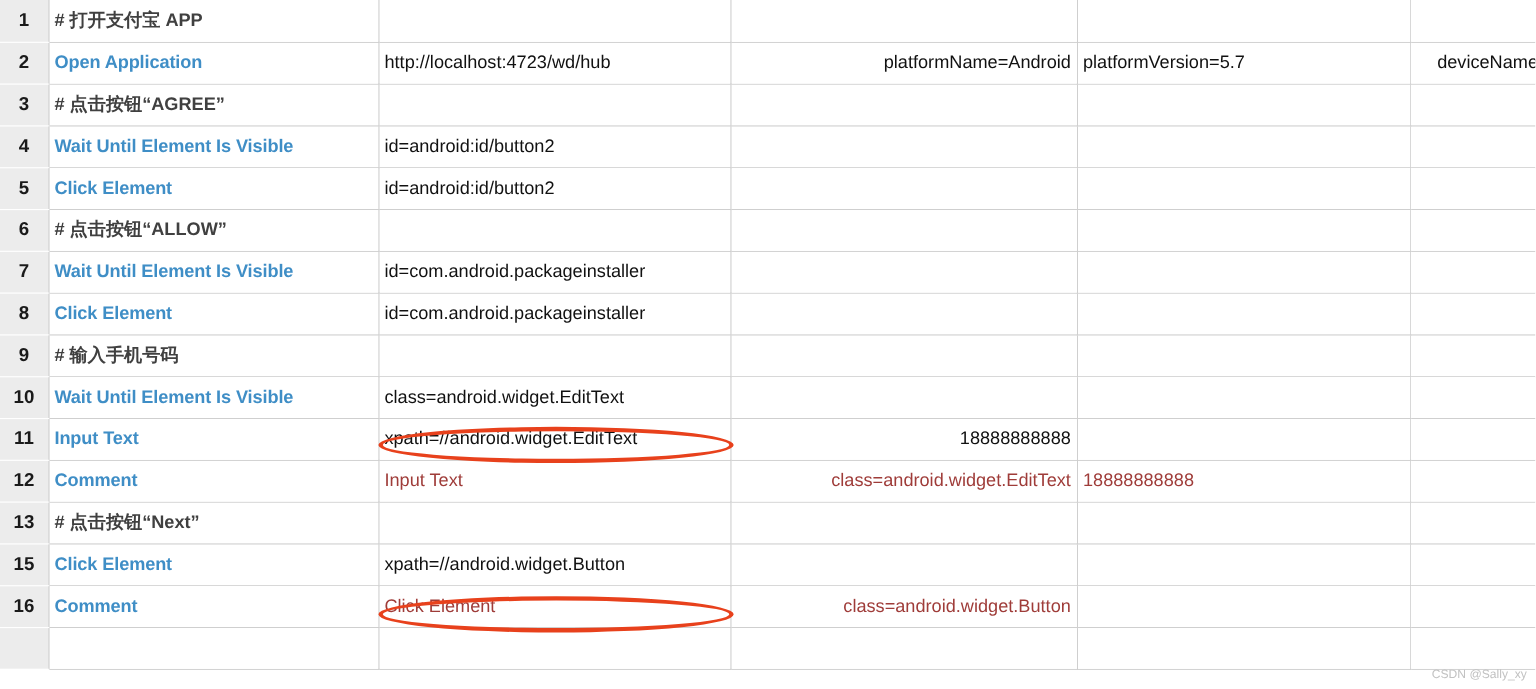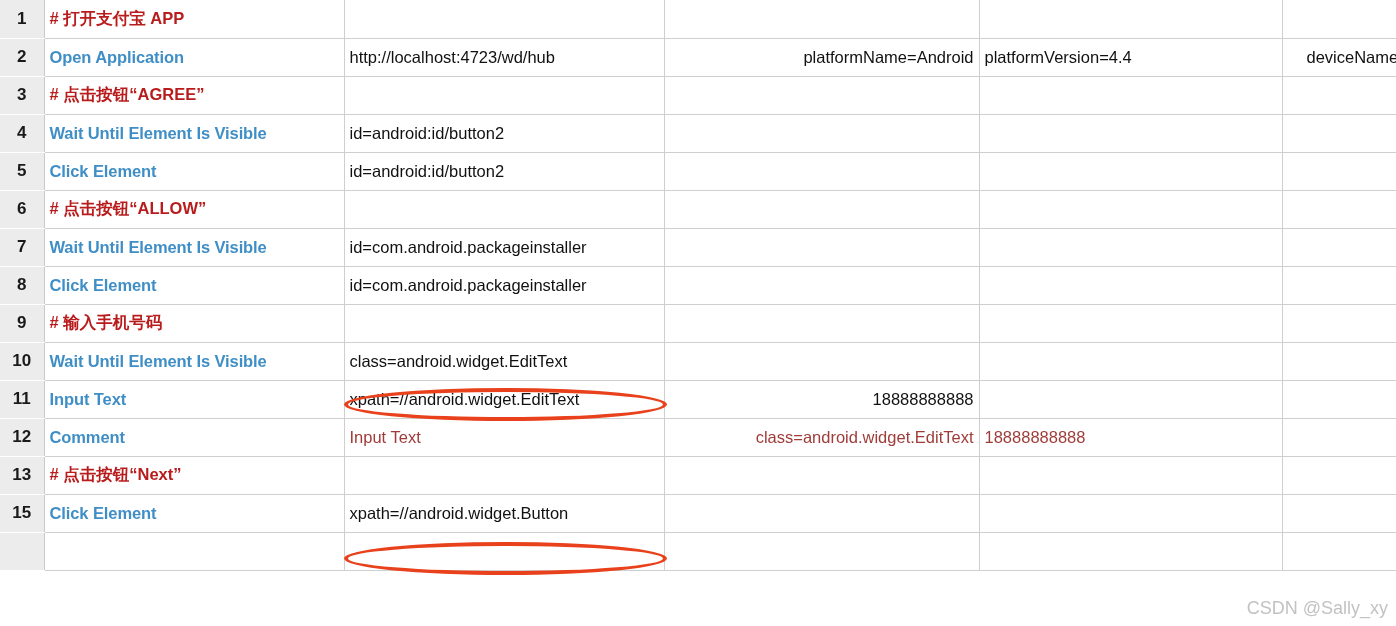--- a/index.html
+++ b/index.html
@@ -55,21 +55,21 @@
 
   
   td.col-a { width: 300px; min-width: 300px; max-width: 300px; }
   td.col-b { width: 320px; min-width: 320px; max-width: 320px; }
   td.col-c { width: 315px; min-width: 315px; max-width: 315px; text-align: right; }
   td.col-d { width: 303px; min-width: 303px; max-width: 303px; }
   td.col-e { width: 114px; min-width: 114px; max-width: 114px; border-right: none; padding-left: 24px; }
 
   
   .kw       { color: #3f8ec6; font-weight: bold; letter-spacing: -0.1px; }
-  .comment  { color: #b91c1c; font-weight: bold; text-align: center; }
+  .comment  { color: #404040; font-weight: bold; text-align: center; }
   .cmtplain { color: #9f3c39; font-weight: normal; }
   .plain    { color: #111111; }
 
   
   .fill-white { background: #ffffff; }
   .fill-light { background: #f6f6f6; }
   .fill-grey  { background: #c9c9c9; }
   .fill-vlight{ background: #f7f7f7; }
 
   
@@ -91,21 +91,21 @@
     top: 542px;
     width: 323px;
     height: 33px;
   }
 
   
   #watermark {
     position: absolute;
     right: 8px;
     bottom: 7px;
-    font-size: 18px;
+    font-size: 11px;
     color: #c2c2c2;
     font-family: "Liberation Sans", sans-serif;
     white-space: nowrap;
   }
 </style>
 </head>
 <body>
 
 <div id="app">
 
@@ -117,21 +117,21 @@
           <td class="cell col-b fill-white"><span class="plain"></span></td>
           <td class="cell col-c fill-white"><span class="plain"></span></td>
           <td class="cell col-d fill-white"><span class="plain"></span></td>
           <td class="cell col-e fill-white"><span class="plain"></span></td>
         </tr>
         <tr class="sheetrow">
           <td class="rowhdr">2</td>
           <td class="cell col-a fill-light"><span class="kw">Open Application</span></td>
           <td class="cell col-b fill-light"><span class="plain">http://localhost:4723/wd/hub</span></td>
           <td class="cell col-c fill-light"><span class="plain">platformName=Android</span></td>
-          <td class="cell col-d fill-light"><span class="plain">platformVersion=4.4</span></td>
+          <td class="cell col-d fill-light"><span class="plain">platformVersion=5.7</span></td>
           <td class="cell col-e fill-light"><span class="plain">deviceName=</span></td>
         </tr>
         <tr class="sheetrow">
           <td class="rowhdr">3</td>
           <td class="cell col-a fill-white"><span class="comment"># 点击按钮“AGREE”</span></td>
           <td class="cell col-b fill-white"><span class="plain"></span></td>
           <td class="cell col-c fill-white"><span class="plain"></span></td>
           <td class="cell col-d fill-white"><span class="plain"></span></td>
           <td class="cell col-e fill-white"><span class="plain"></span></td>
         </tr>
@@ -217,20 +217,28 @@
         </tr>
         <tr class="sheetrow">
           <td class="rowhdr">15</td>
           <td class="cell col-a fill-white"><span class="kw">Click Element</span></td>
           <td class="cell col-b fill-white"><span class="plain">xpath=//android.widget.Button</span></td>
           <td class="cell col-c fill-grey"><span class="plain"></span></td>
           <td class="cell col-d fill-grey"><span class="plain"></span></td>
           <td class="cell col-e fill-grey"><span class="plain"></span></td>
         </tr>
         <tr class="sheetrow">
+          <td class="rowhdr">16</td>
+          <td class="cell col-a fill-white"><span class="kw">Comment</span></td>
+          <td class="cell col-b fill-vlight"><span class="cmtplain">Click Element</span></td>
+          <td class="cell col-c fill-vlight"><span class="cmtplain">class=android.widget.Button</span></td>
+          <td class="cell col-d fill-vlight"><span class="plain"></span></td>
+          <td class="cell col-e fill-vlight"><span class="plain"></span></td>
+        </tr>
+        <tr class="sheetrow">
           <td class="rowhdr"></td>
           <td class="cell col-a fill-white"><span class="plain"></span></td>
           <td class="cell col-b fill-white"><span class="plain"></span></td>
           <td class="cell col-c fill-white"><span class="plain"></span></td>
           <td class="cell col-d fill-white"><span class="plain"></span></td>
           <td class="cell col-e fill-white"><span class="plain"></span></td>
         </tr>
       </tbody>
   </table>
 

